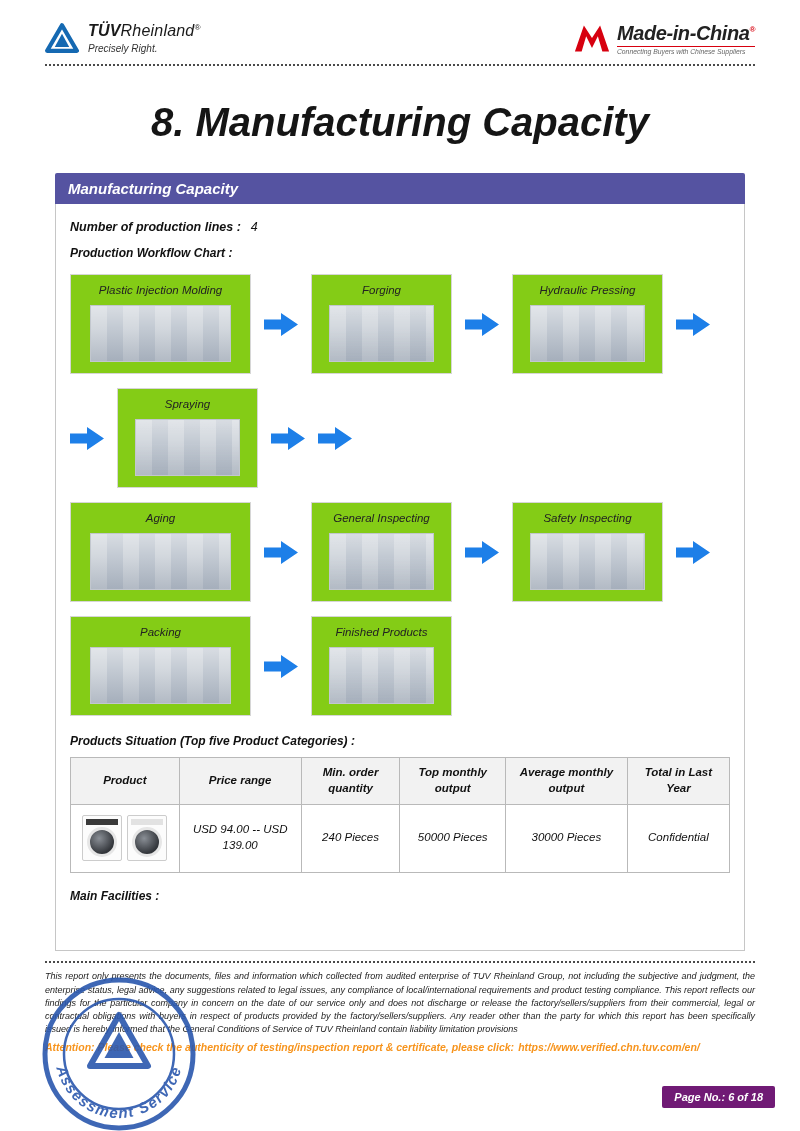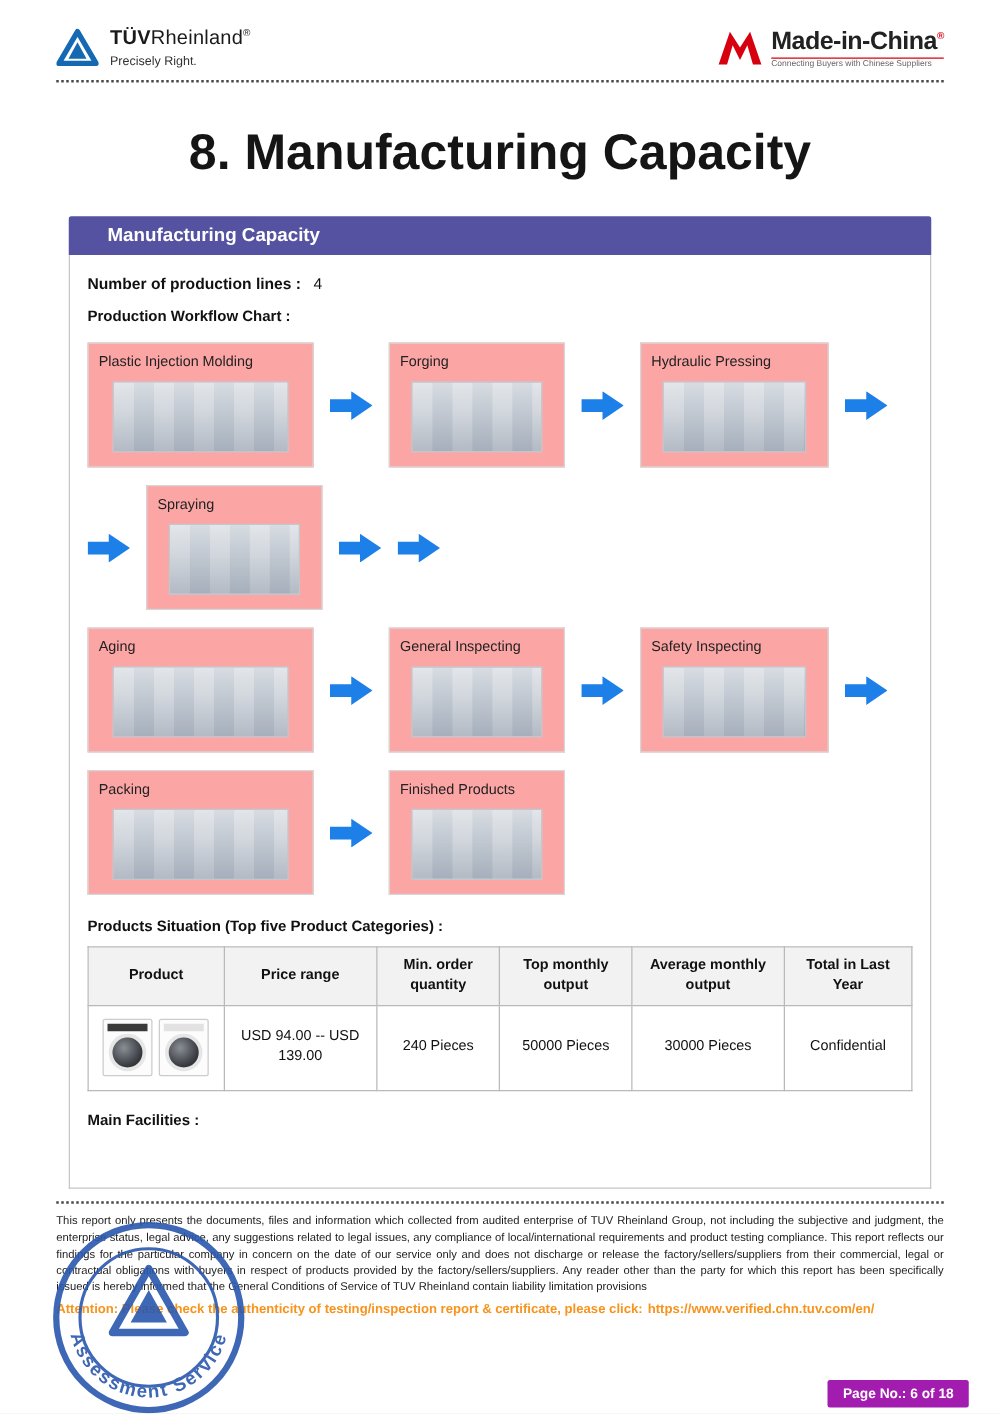--- a/index.html
+++ b/index.html
@@ -5,20 +5,21 @@
   * { margin: 0; padding: 0; box-sizing: border-box; }
   html, body { background: #e9e9e9; }
   .page {
     position: relative;
     width: 800px; height: 1131px;
     margin: 0 auto;
     background: #ffffff;
     font-family: "Liberation Sans", sans-serif;
     overflow: hidden;
     color: #111;
+    font-style: italic;
   }
 
   
   .header { display: flex; justify-content: space-between; align-items: flex-start; padding: 22px 45px 0 45px; }
   .tuv-logo { display: flex; gap: 9px; align-items: flex-start; }
   .tuv-icon { width: 34px; height: 32px; flex: 0 0 auto; }
   .tuv-textcol { line-height: 1.15; }
   .tuv-brandline { font-size: 16px; color: #1a1a1a; letter-spacing: .2px; }
   .b-bold { font-weight: bold; }
   .reg { font-size: 8px; vertical-align: super; }
@@ -31,32 +32,32 @@
   .mic-reg { color: #d7000f; font-size: 8px; vertical-align: super; }
   .mic-tagline { font-size: 6.8px; color: #666; margin-top: 2px; border-top: 1px solid #d7000f; padding-top: 1px; }
 
   .dotted { margin: 9px 45px 0; border-top: 2px dotted #4a4a4a; height: 0; }
 
   
   .page-title { margin-top: 34px; text-align: center; font-size: 40px; font-weight: bold; color: #151515; }
 
   
   .cap-bar { margin: 28px 55px 0; background: #5553a1; color: #fff; font-weight: bold;
-             font-size: 15px; padding: 7px 31px; border-radius: 2px 2px 0 0; }
+             font-size: 15px; padding: 7px 13px; border-radius: 2px 2px 0 0; }
   .cap-box { margin: 0 55px; border: 1px solid #c6c6c6; border-top: none;
              padding: 16px 14px 18px; min-height: 747px; }
 
   .field-line { font-size: 12.5px; color: #111; }
   .field-label { font-weight: bold; }
   .field-value { font-weight: normal; margin-left: 10px; }
   .sub-label { margin-top: 12px; font-weight: bold; font-size: 12px; color: #111; }
 
   
   .wf-row { display: flex; align-items: center; margin-top: 14px; gap: 13px; }
-  .wf-card { border: 1px solid #d6d6d6; background: #fca5a5; padding: 9px 8px 11px; }
+  .wf-card { border: 1px solid #d6d6d6; background: #84cc16; padding: 9px 8px 11px; text-align: center; }
   .wf-card.c1 { width: 181px; }
   .wf-card.c2 { width: 141px; }
   .wf-card.c3 { width: 151px; }
   .wf-title { font-size: 11.5px; color: #222; margin-bottom: 9px; }
   .wf-photo { height: 57px; width: 86%; margin: 0 auto;
       background:
         linear-gradient(180deg, rgba(255,255,255,.35) 0%, rgba(0,0,0,0) 40%, rgba(30,50,80,.18) 100%),
         repeating-linear-gradient(90deg, #d3d8de 0 16px, #c3cad3 16px 32px),
         linear-gradient(180deg, #e7eaee, #aab3bf);
       border: 1px solid #c2c7ce; }
@@ -81,21 +82,21 @@
       border: 3px solid #e6e6e6; }
   .wm.dark::before { background: #3a3a3a; }
 
   
   .dotted-bottom { margin: 10px 45px 0; border-top: 2px dotted #4a4a4a; height: 0; }
   .disclaimer { margin: 7px 45px 0; font-size: 9px; color: #1c1c1c; line-height: 1.45; text-align: justify; }
   .attention { margin: 5px 45px 0; font-size: 10.5px; font-weight: bold; color: #f7941d; }
   .attention-url { color: #f7941d; text-decoration: none; margin-left: 4px; cursor: pointer; }
 
   .stamp { position: absolute; left: 36px; top: 975px; width: 166px; height: 158px; opacity: .9; }
-  .page-badge { position: absolute; right: 25px; bottom: 5px; background: #a21caf; color: #fff;
+  .page-badge { position: absolute; right: 25px; bottom: 23px; background: #701a75; color: #fff;
       font-size: 11px; font-weight: bold; padding: 5px 12px; border-radius: 2px; }
 </style>
 </head>
 <body>
 
 <div class="page">
 
   <div class="header">
     <div class="tuv-logo">
       <svg class="tuv-icon" viewBox="0 0 40 36">

